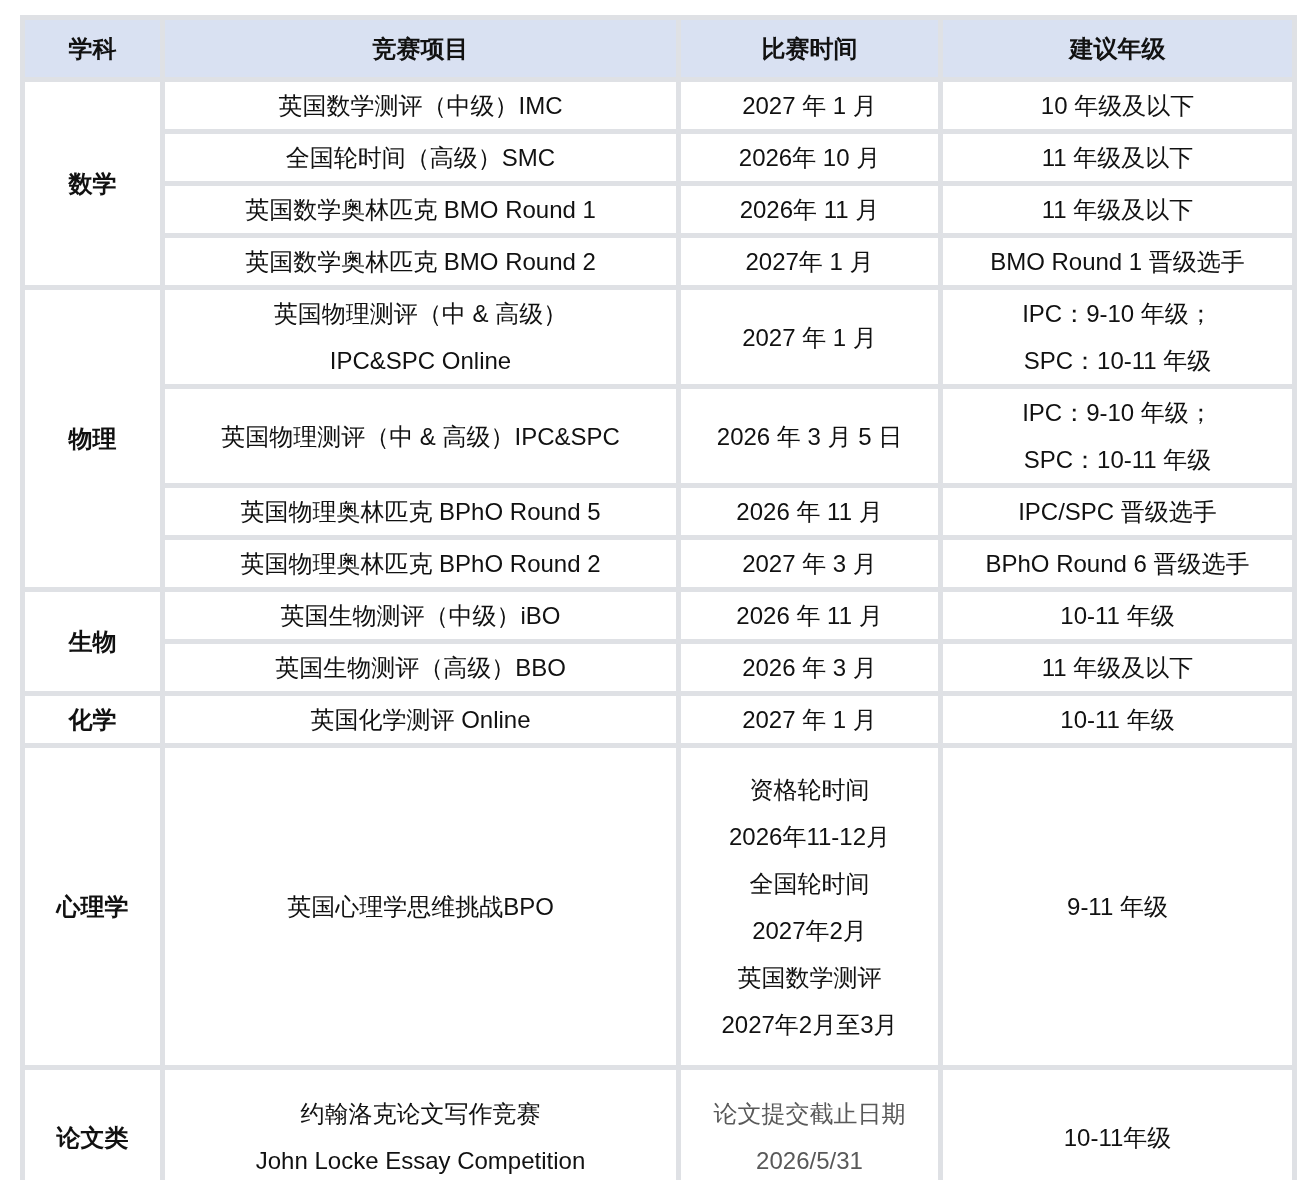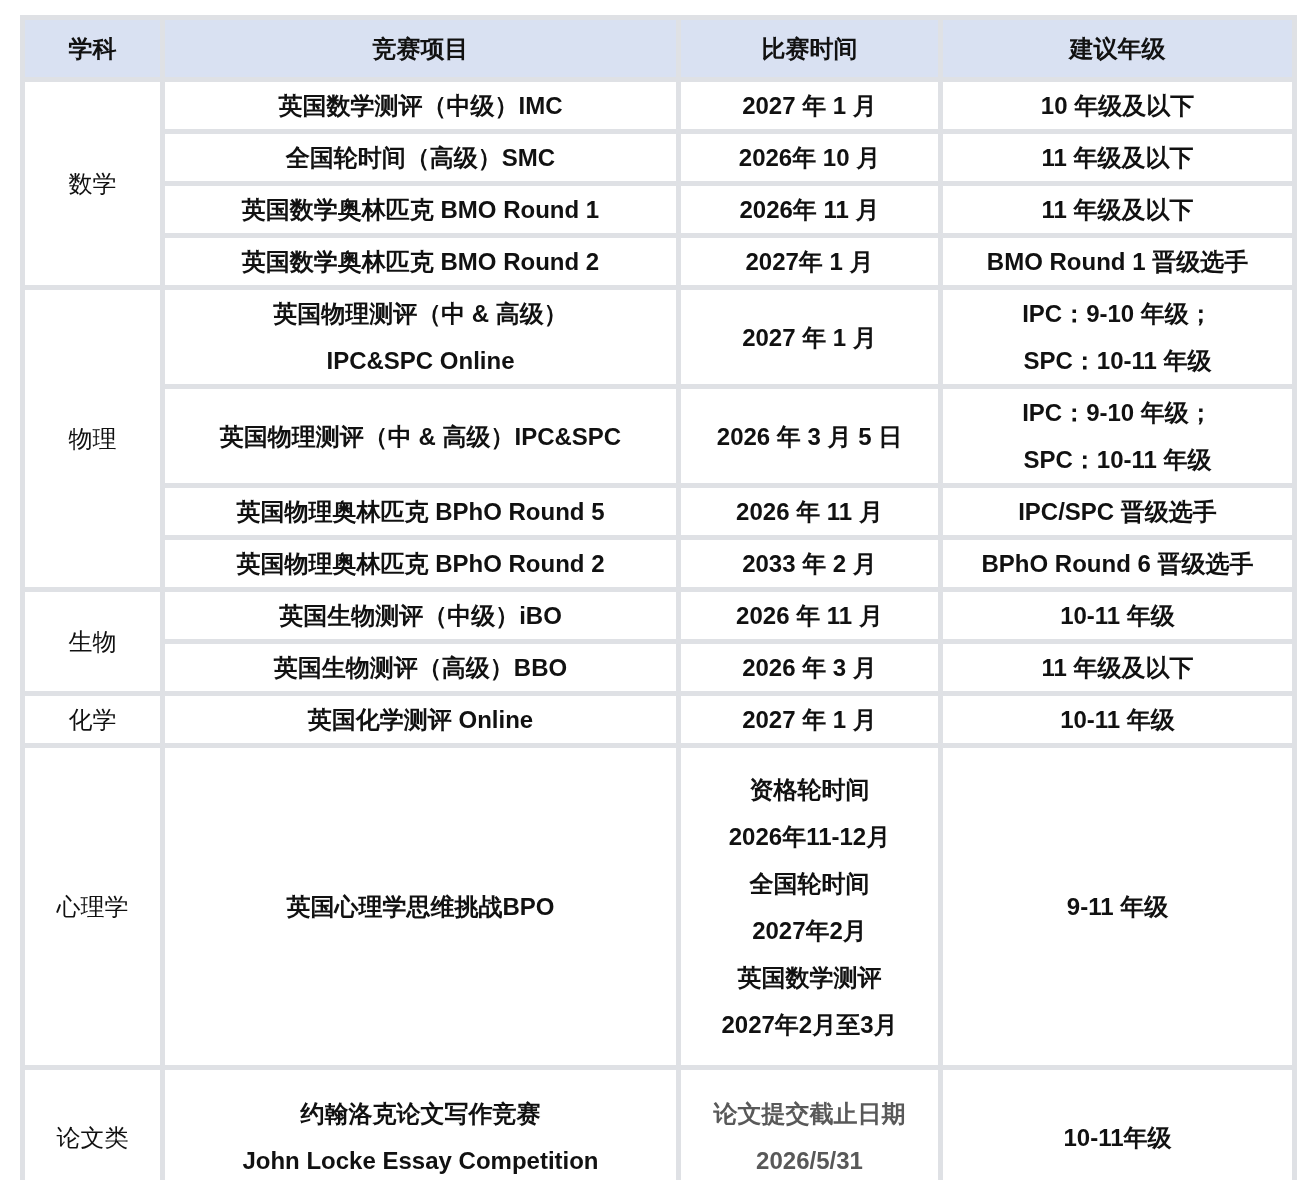--- a/index.html
+++ b/index.html
@@ -28,24 +28,23 @@
     color: #111111;
     font-size: 24px;
     font-weight: 700;
     height: 57px;
   }
   .comp-table td {
     color: #111111;
     font-size: 24px;
     line-height: 47px;
     background: #ffffff;
-    font-weight: bold;
   }
   .comp-table td.subject {
-    font-weight: 400;
+    font-weight: 700;
   }
   .comp-table td.muted {
     color: #595959;
   }
   col.c1 { width: 140px; }
   col.c2 { width: 516px; }
   col.c3 { width: 262px; }
   col.c4 { width: 354px; }
   tr.rh-s { height: 48px; }
   tr.rh-d { height: 94px; }
@@ -115,21 +114,21 @@
         <span class="cell-line">SPC：10-11 年级</span>
       </td>
     </tr>
     <tr class="rh-s">
       <td>英国物理奥林匹克 BPhO Round 5</td>
       <td>2026 年 11 月</td>
       <td>IPC/SPC 晋级选手</td>
     </tr>
     <tr class="rh-s">
       <td>英国物理奥林匹克 BPhO Round 2</td>
-      <td>2033 年 2 月</td>
+      <td>2027 年 3 月</td>
       <td>BPhO Round 6 晋级选手</td>
     </tr>
 
     <tr class="rh-s">
       <td class="subject" rowspan="2">生物</td>
       <td>英国生物测评（中级）iBO</td>
       <td>2026 年 11 月</td>
       <td>10-11 年级</td>
     </tr>
     <tr class="rh-s">

